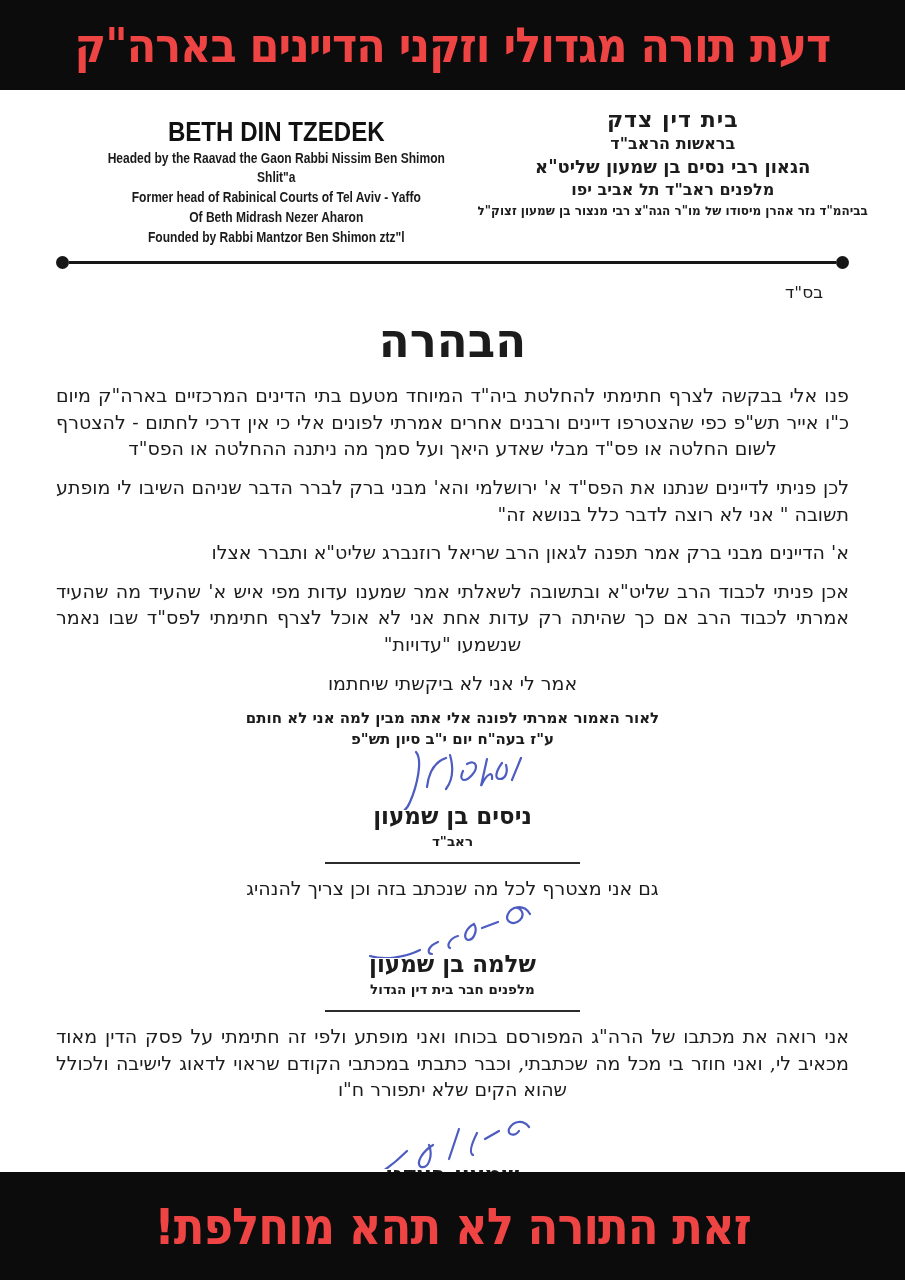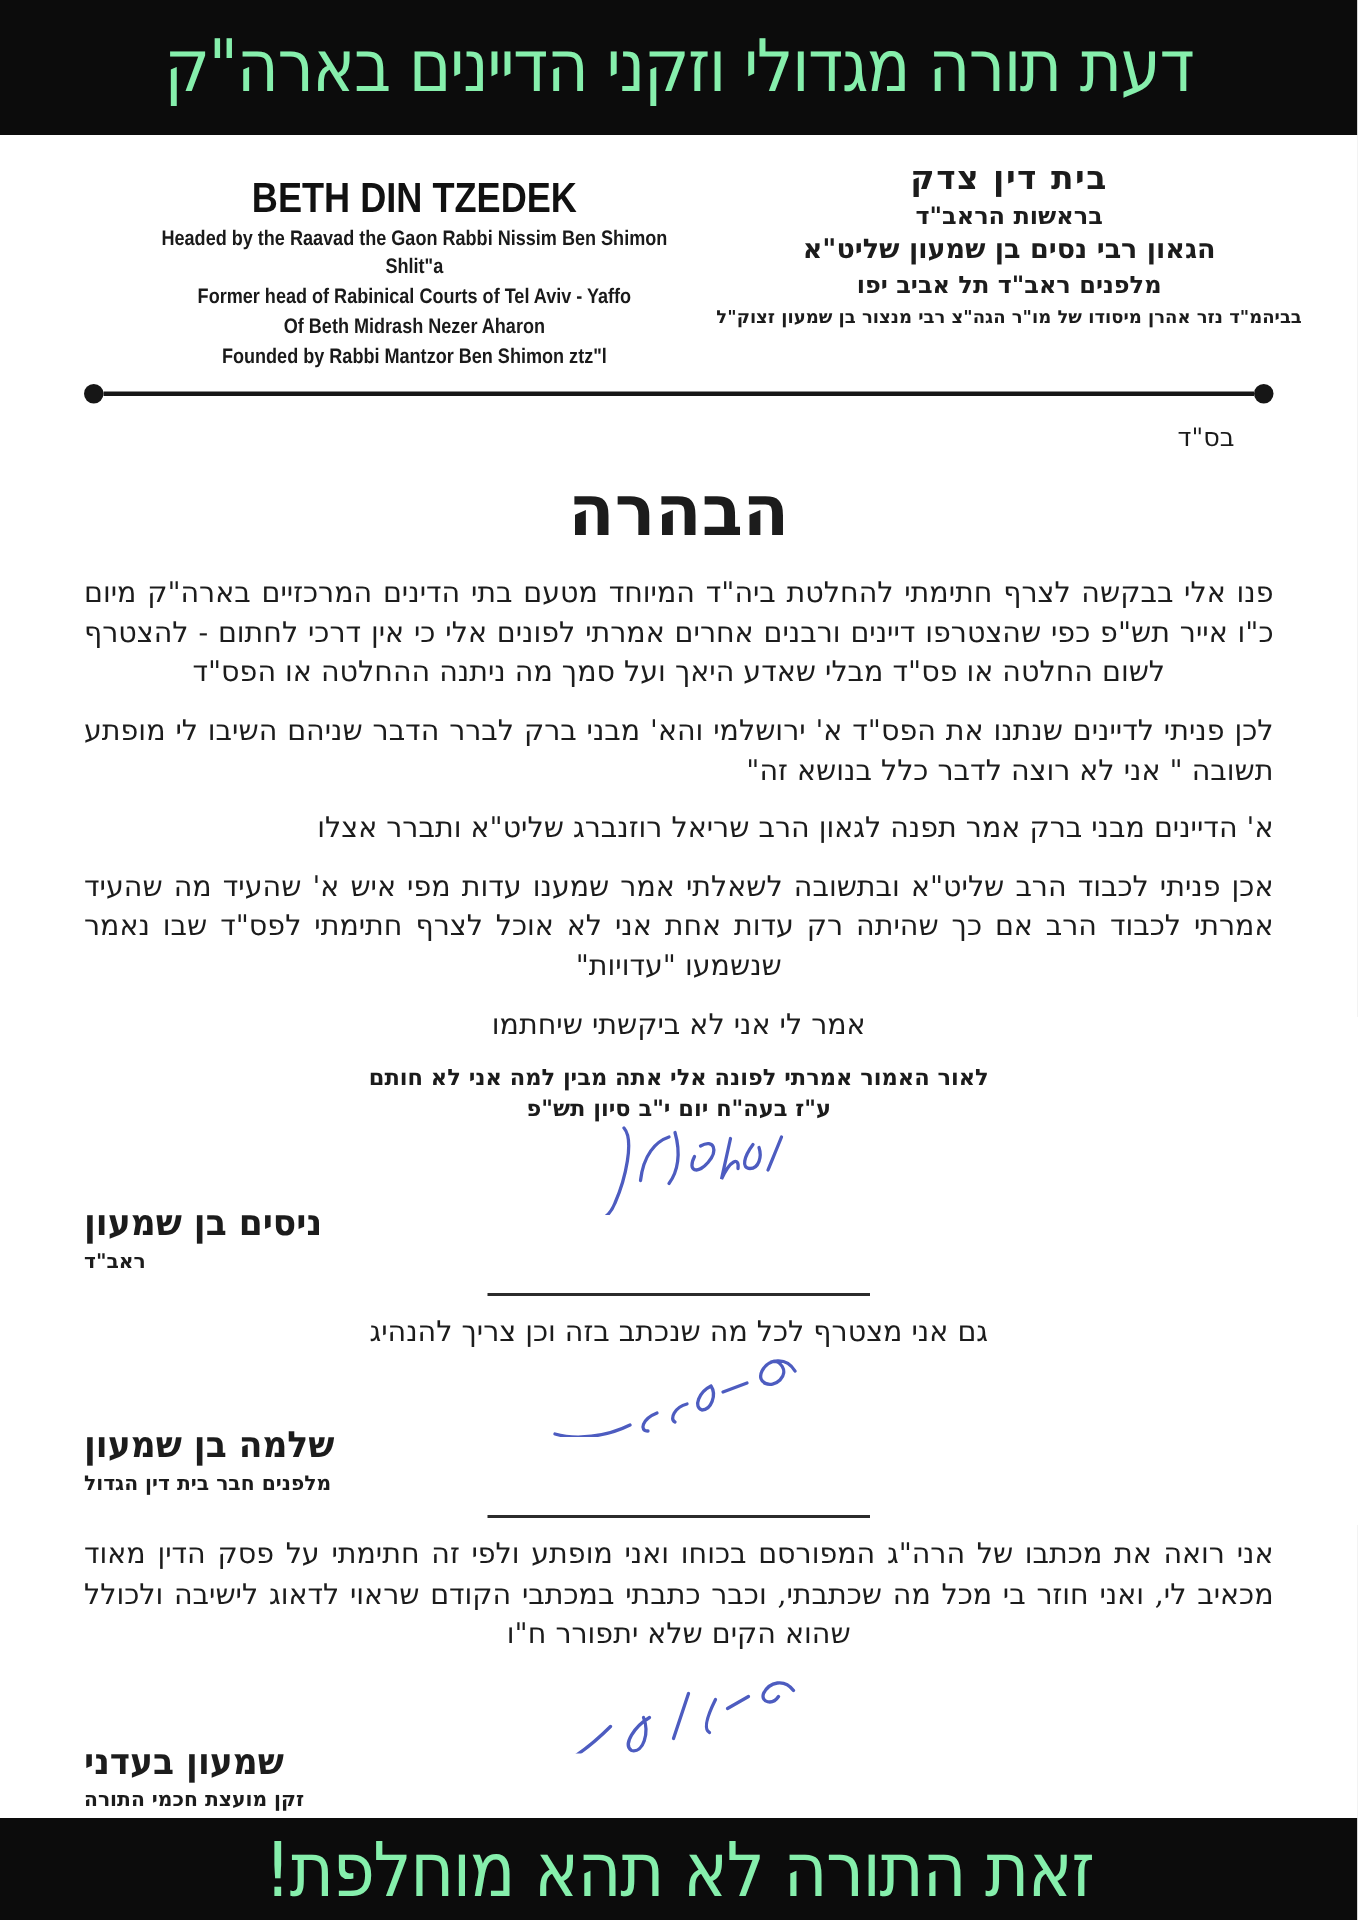--- a/index.html
+++ b/index.html
@@ -4,29 +4,29 @@
 <style>
   * { margin:0; padding:0; box-sizing:border-box; }
   html,body { background:#e9e9e9; }
   .page {
     position:relative; width:905px; height:1280px; margin:0 auto;
     background:#ffffff; overflow:hidden;
     font-family:"DejaVu Serif","DejaVu Sans",serif; color:#1c1c1c;
   }
   
   .banner {
-    background:#0c0c0c; color:#86efac; display:flex;
+    background:#0c0c0c; color:#ef4444; display:flex;
     align-items:center; justify-content:center;
-    font-family:"DejaVu Sans",sans-serif; font-weight:400;
+    font-family:"DejaVu Sans",sans-serif; font-weight:700;
     direction:rtl; letter-spacing:-1px;text-align:center;
   }
   .banner-top { height:90px; width:100%; font-size:43px; }
   .banner-top .banner-text { transform:scaleY(1.12); }
   .banner-bottom {
-    position:absolute; bottom:0; left:0; width:100%; height:68px; font-size:45px;
+    position:absolute; bottom:0; left:0; width:100%; height:108px; font-size:45px;
   }
   .banner-bottom .banner-text { transform:scaleY(1.12); }
   
   .letterhead { display:flex; direction:ltr; padding:16px 34px 2px 34px;margin-left:44px; }
   .lh-col { flex:1; text-align:center; }
   .lh-en { font-family:"Liberation Sans","DejaVu Sans",sans-serif; transform:scaleX(0.86); transform-origin:center top; padding-top:10px; }
   .lh-en-title { font-size:28px; font-weight:700; letter-spacing:0px; color:#111; }
   .lh-en-line { font-size:14px; font-weight:600; line-height:1.35; color:#1a1a1a; margin-top:1px; }
   .lh-en-line b { font-weight:800; }
   .lh-he { direction:rtl; }
@@ -43,21 +43,21 @@
   .doc { direction:rtl; padding:12px 56px 0 56px; font-size:19px; line-height:1.4; }
   .besad { text-align:right; padding-right:26px; font-size:17px; margin-bottom:4px; }
   .doc-title { text-align:center; font-size:45px; font-weight:700; margin:2px 0 10px 0; transform:scaleY(1.05); }
   .para { margin-bottom:12px; }
   .j-center { text-align:justify; text-align-last:center; }
   .j-right  { text-align:justify; text-align-last:right; }
   .r        { text-align:right; }
   .c        { text-align:center; }
   .closing { text-align:center; font-weight:700; font-size:15px; line-height:1.4; margin-top:2px; }
   
-  .sig-block { text-align:left; }
+  .sig-block { text-align:center; }
   .sig-scribble { display:block; margin:-2px auto -10px auto; }
   .sig-name { font-size:23px; font-weight:700; transform:scaleY(1.05); }
   .sig-role { font-size:13.5px; font-weight:700; margin-top:0px; }
   .divider { width:255px; height:2px; background:#2b2b2b; margin:11px auto 11px auto; }
   .join-statement { text-align:center; font-size:19px; margin-bottom:0px; }
 </style>
 </head>
 <body>
 
 <div class="page">

